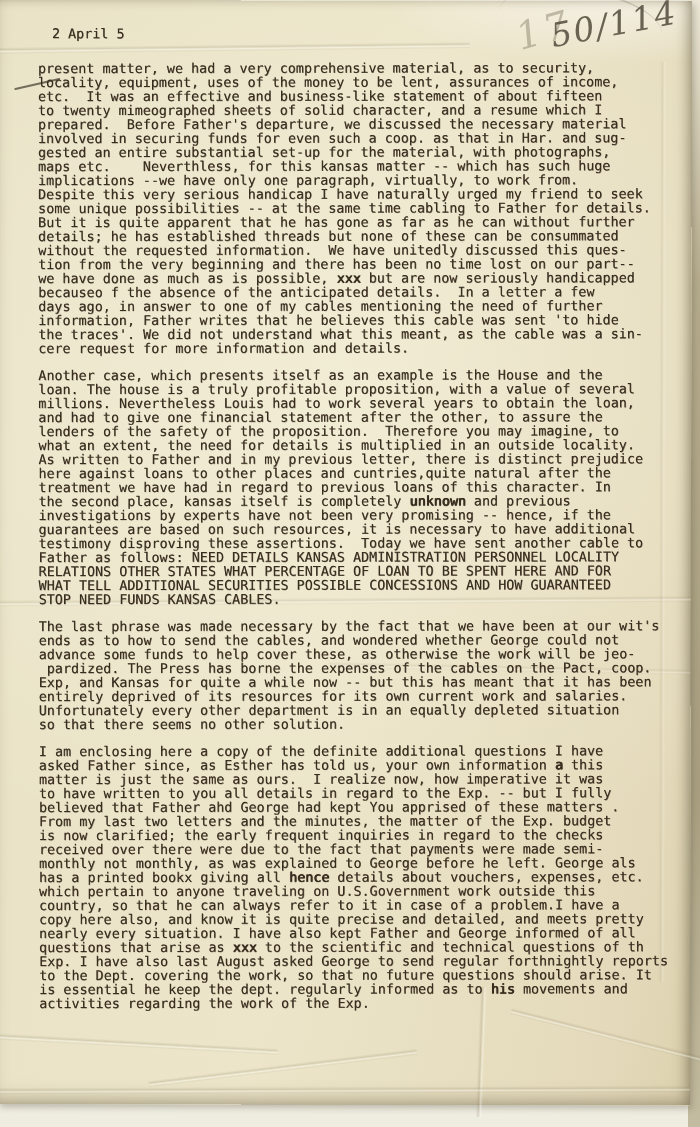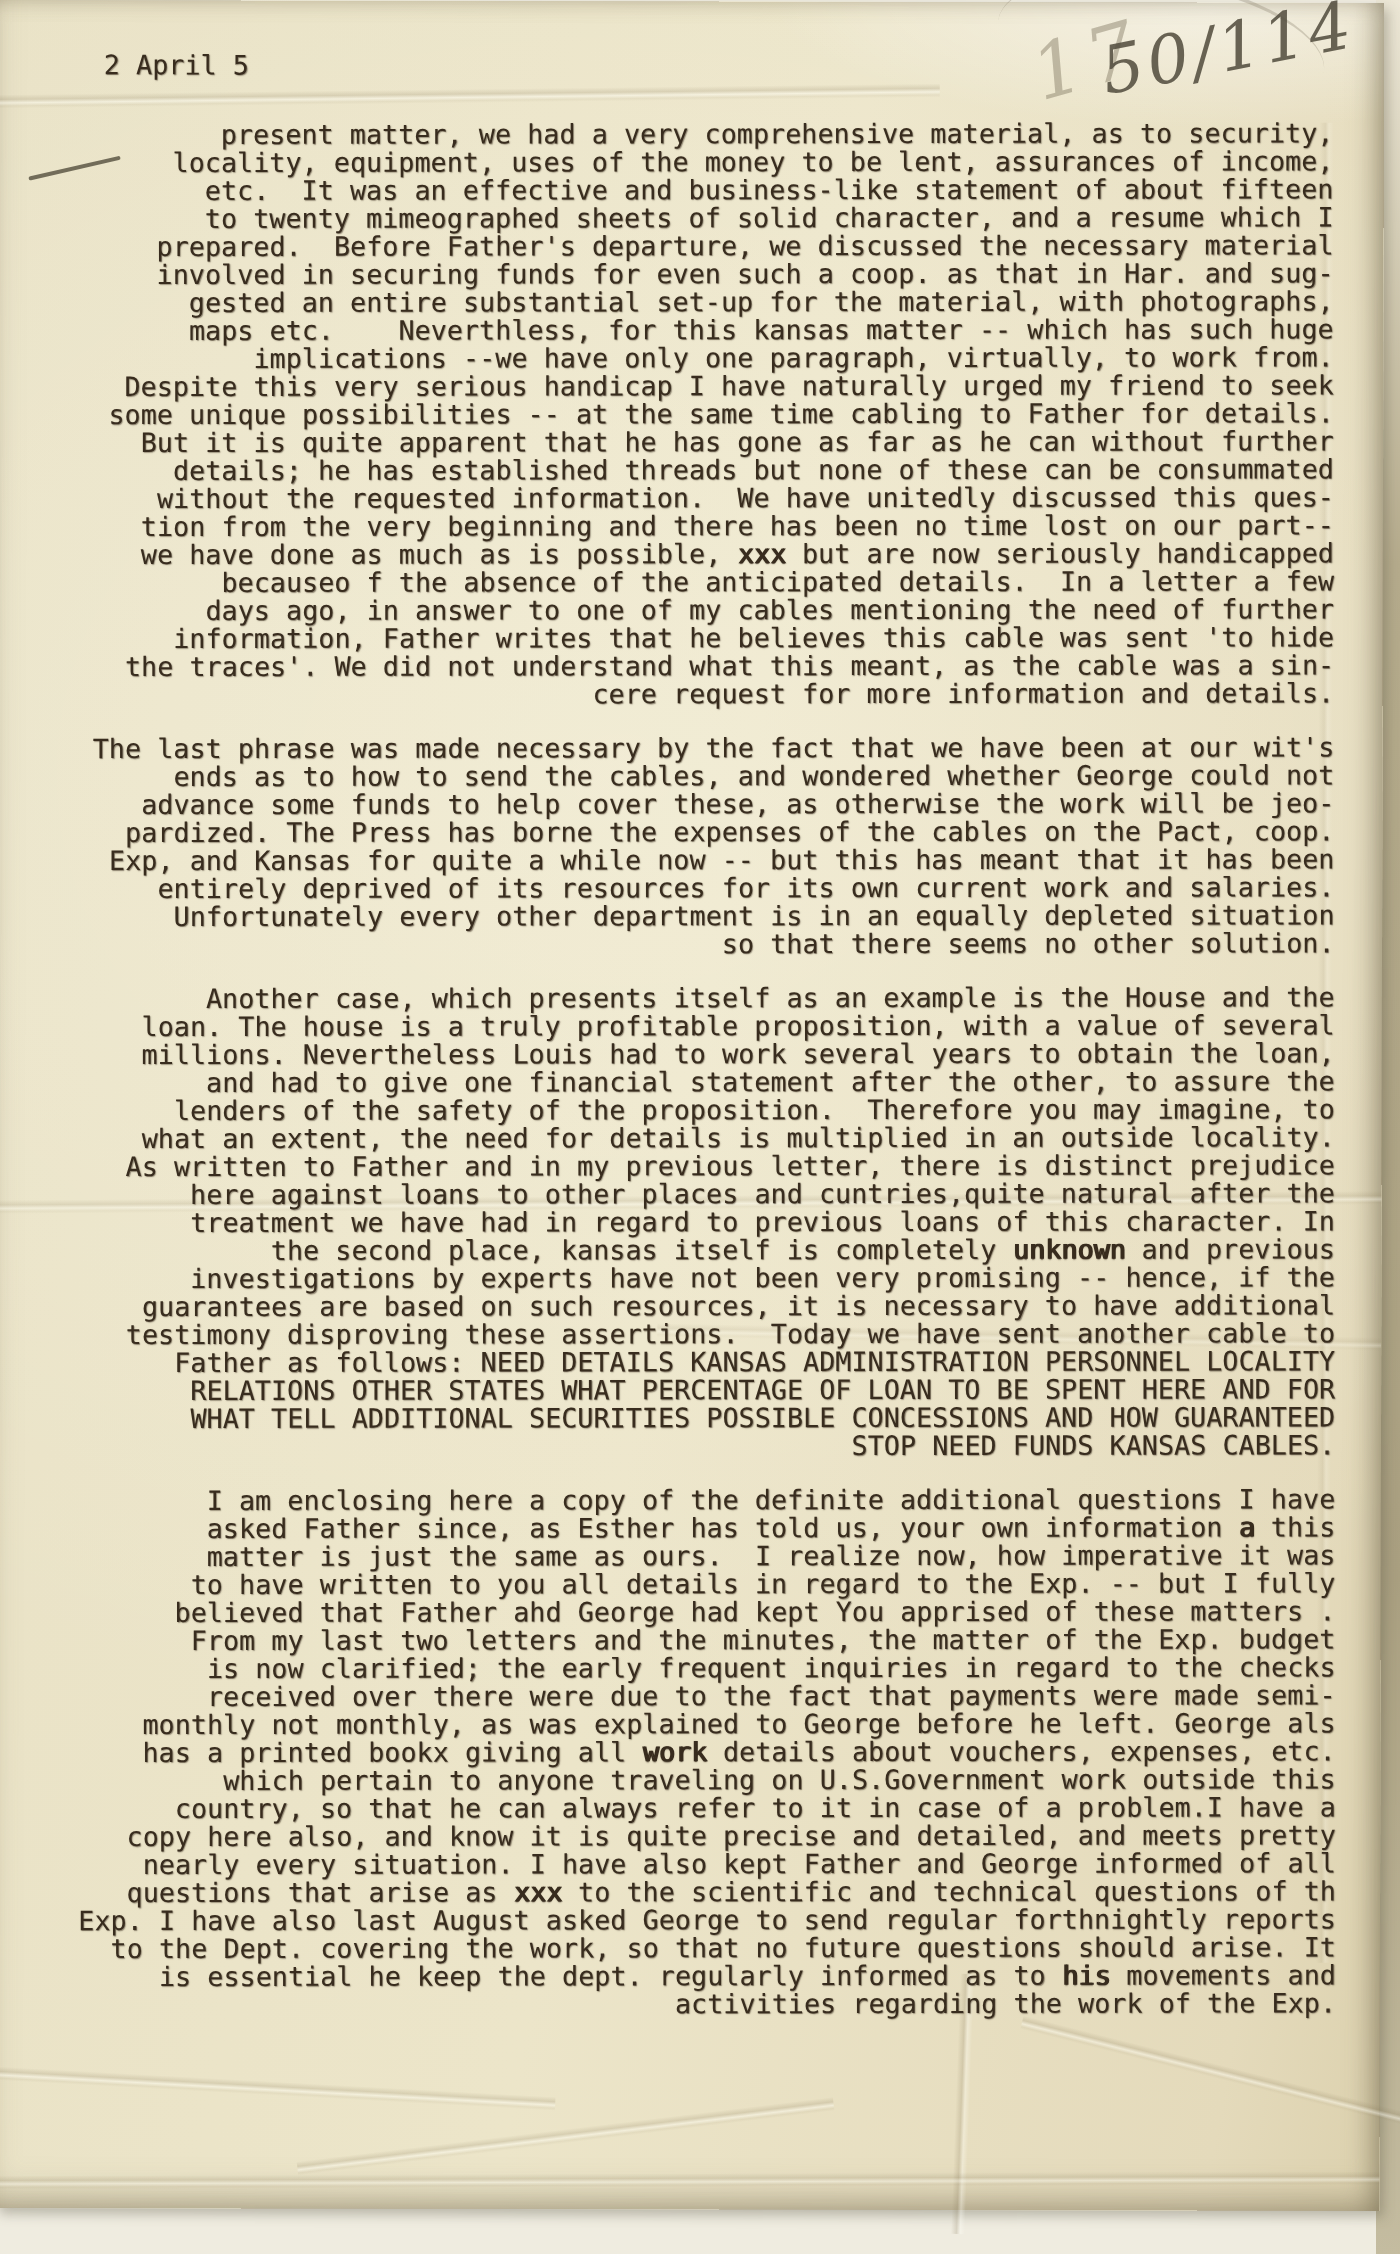--- a/index.html
+++ b/index.html
@@ -41,21 +41,20 @@
     position:absolute;left:52px;top:27px;
     font-size:13.4px;line-height:14px;color:#382c1e;
     text-shadow:0.4px 0.4px 0.6px rgba(56,44,30,0.55);
   }
   .letter{position:absolute;left:38px;top:62px;transform:rotate(-0.2deg);transform-origin:top left;}
   .letter pre{
     margin:0 0 13px 0;white-space:pre;
     font-family:"DejaVu Sans Mono","Liberation Mono",monospace;
     font-size:13.4px;line-height:14px;color:#382c1e;
     text-shadow:0.4px 0.4px 0.6px rgba(56,44,30,0.55);
-    text-align:right;
   }
   .letter pre b{
     font-weight:400;
     text-shadow:0.8px 0 0 currentColor, 0.4px 0.4px 0.7px rgba(56,44,30,0.8);
   }
   .num50{
     position:absolute;left:550px;top:6px;
     font:italic 400 33px/1 "DejaVu Serif","Liberation Serif",serif;
     color:rgba(84,78,64,0.88);transform:rotate(-11deg);letter-spacing:2px;
   }
@@ -113,55 +112,55 @@
 But it is quite apparent that he has gone as far as he can without further
 details; he has established threads but none of these can be consummated
 without the requested information.  We have unitedly discussed this ques-
 tion from the very beginning and there has been no time lost on our part--
 we have done as much as is possible, <b>xxx</b> but are now seriously handicapped
 becauseo f the absence of the anticipated details.  In a letter a few
 days ago, in answer to one of my cables mentioning the need of further
 information, Father writes that he believes this cable was sent 'to hide
 the traces'. We did not understand what this meant, as the cable was a sin-
 cere request for more information and details.</pre>
-      <pre>The last phrase was made necessary by the fact that we have been at our wit's
-ends as to how to send the cables, and wondered whether George could not
-advance some funds to help cover these, as otherwise the work will be jeo-
- pardized. The Press has borne the expenses of the cables on the Pact, coop.
-Exp, and Kansas for quite a while now -- but this has meant that it has been
-entirely deprived of its resources for its own current work and salaries.
-Unfortunately every other department is in an equally depleted situation
-so that there seems no other solution.</pre>
       <pre>Another case, which presents itself as an example is the House and the
 loan. The house is a truly profitable proposition, with a value of several
 millions. Nevertheless Louis had to work several years to obtain the loan,
 and had to give one financial statement after the other, to assure the
 lenders of the safety of the proposition.  Therefore you may imagine, to
 what an extent, the need for details is multiplied in an outside locality.
 As written to Father and in my previous letter, there is distinct prejudice
 here against loans to other places and cuntries,quite natural after the
 treatment we have had in regard to previous loans of this character. In
 the second place, kansas itself is completely <b>unknown</b> and previous
 investigations by experts have not been very promising -- hence, if the
 guarantees are based on such resources, it is necessary to have additional
 testimony disproving these assertions.  Today we have sent another cable to
 Father as follows: NEED DETAILS KANSAS ADMINISTRATION PERSONNEL LOCALITY
 RELATIONS OTHER STATES WHAT PERCENTAGE OF LOAN TO BE SPENT HERE AND FOR
 WHAT TELL ADDITIONAL SECURITIES POSSIBLE CONCESSIONS AND HOW GUARANTEED
 STOP NEED FUNDS KANSAS CABLES.</pre>
+      <pre>The last phrase was made necessary by the fact that we have been at our wit's
+ends as to how to send the cables, and wondered whether George could not
+advance some funds to help cover these, as otherwise the work will be jeo-
+ pardized. The Press has borne the expenses of the cables on the Pact, coop.
+Exp, and Kansas for quite a while now -- but this has meant that it has been
+entirely deprived of its resources for its own current work and salaries.
+Unfortunately every other department is in an equally depleted situation
+so that there seems no other solution.</pre>
       <pre>I am enclosing here a copy of the definite additional questions I have
 asked Father since, as Esther has told us, your own information <b>a</b> this
 matter is just the same as ours.  I realize now, how imperative it was
 to have written to you all details in regard to the Exp. -- but I fully
 believed that Father ahd George had kept You apprised of these matters .
 From my last two letters and the minutes, the matter of the Exp. budget
 is now clarified; the early frequent inquiries in regard to the checks
 received over there were due to the fact that payments were made semi-
 monthly not monthly, as was explained to George before he left. George als
-has a printed bookx giving all <b>work</b> details about vouchers, expenses, etc.
+has a printed bookx giving all <b>hence</b> details about vouchers, expenses, etc.
 which pertain to anyone traveling on U.S.Government work outside this
 country, so that he can always refer to it in case of a problem.I have a
 copy here also, and know it is quite precise and detailed, and meets pretty
 nearly every situation. I have also kept Father and George informed of all
 questions that arise as <b>xxx</b> to the scientific and technical questions of th
 Exp. I have also last August asked George to send regular forthnightly reports
 to the Dept. covering the work, so that no future questions should arise. It
 is essential he keep the dept. regularly informed as to <b>his</b> movements and
 activities regarding the work of the Exp.</pre>
     </div>

